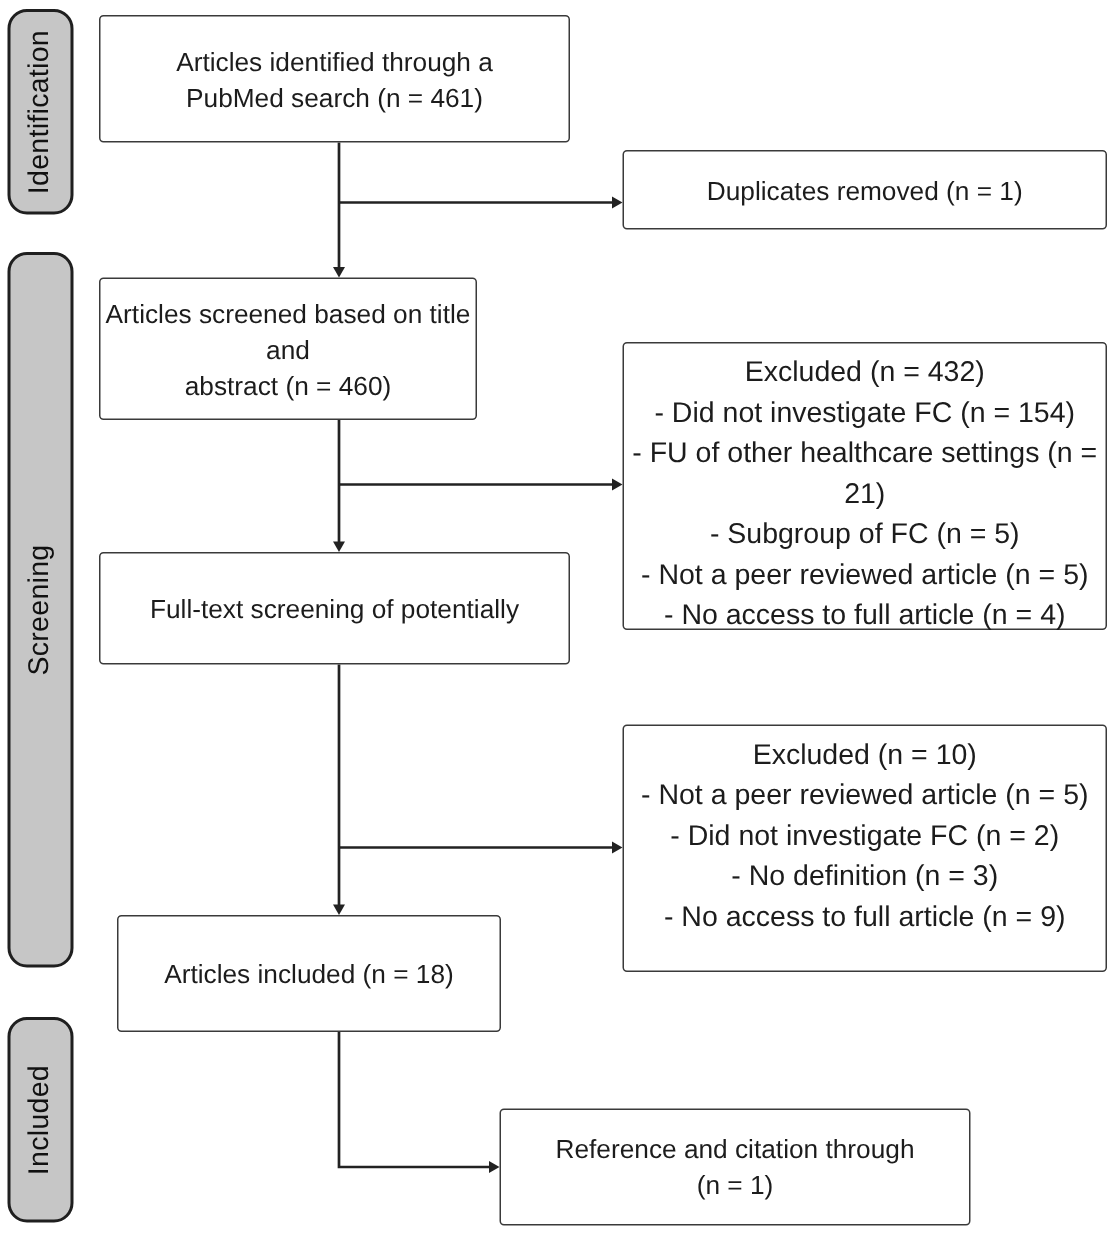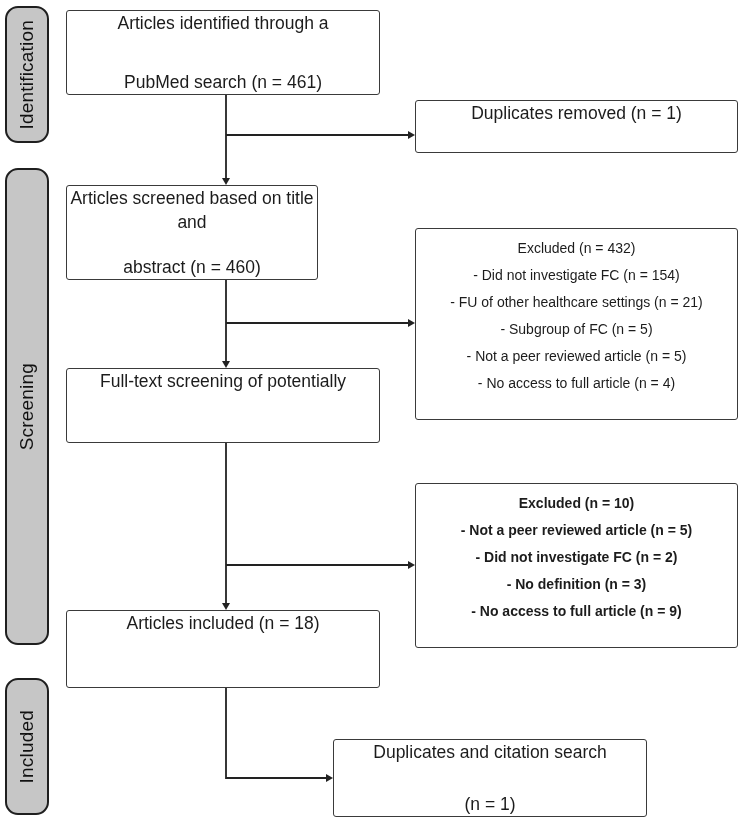--- a/index.html
+++ b/index.html
@@ -30,32 +30,32 @@
     white-space:nowrap;
   }
   
   .fbox{
     position:absolute;
     background:#ffffff;
     border:1.6px solid #3a3a3a;
     border-radius:3px;
     box-sizing:border-box;
     display:flex;flex-direction:column;
-    align-items:center;justify-content:space-between;
+    align-items:center;justify-content:center;
     text-align:center;
     font-size:17.5px;
     line-height:24px;
     color:#1c1c1c;
   }
   .fbox .ln{display:block;}
   .xbox{
     justify-content:flex-start;
     padding-top:6px;
     line-height:27px;
-    font-size:14px;
+    font-size:19px;
   }
   .xbox .title{line-height:27px;}
   #svg-connectors{position:absolute;left:0;top:0;}
 </style>
 </head>
 <body>
 
 <div id="canvas">
 
   <div class="stage" style="top:6px;height:137px;">
@@ -96,45 +96,45 @@
 
   <div class="fbox" style="left:66px;top:185px;width:252px;height:95px;">
     <span class="ln">Articles screened based on title and</span>
     <span class="ln">abstract (n = 460)</span>
   </div>
 
   <div class="fbox" style="left:66px;top:368px;width:314px;height:75px;gap:48px;">
     <span class="ln">Full-text screening of potentially</span>
   </div>
 
-  <div class="fbox" style="left:66px;top:610px;width:314px;height:78px;">
+  <div class="fbox" style="left:78px;top:610px;width:256px;height:78px;">
     <span class="ln">Articles included (n = 18)</span>
   </div>
 
   <div class="fbox" style="left:333px;top:739px;width:314px;height:78px;">
-    <span class="ln">Duplicates and citation search</span>
+    <span class="ln">Reference and citation through</span>
     <span class="ln">(n = 1)</span>
   </div>
 
   <div class="fbox" style="left:415px;top:100px;width:323px;height:53px;">
     <span class="ln">Duplicates removed (n = 1)</span>
   </div>
 
   <div class="fbox xbox" style="left:415px;top:228px;width:323px;height:192px;">
     <span class="title">Excluded (n = 432)</span>
     <div>
         <div>- Did not investigate FC (n = 154)</div>
         <div>- FU of other healthcare settings (n = 21)</div>
         <div>- Subgroup of FC (n = 5)</div>
         <div>- Not a peer reviewed article  (n = 5)</div>
         <div>- No access to full article (n = 4)</div>
       </div>
   </div>
 
-  <div class="fbox xbox" style="left:415px;top:483px;width:323px;height:165px;font-weight:bold;">
+  <div class="fbox xbox" style="left:415px;top:483px;width:323px;height:165px;">
     <span class="title">Excluded (n = 10)</span>
     <div>
         <div>- Not a peer reviewed article (n = 5)</div>
         <div>- Did not investigate FC (n = 2)</div>
         <div>- No definition (n = 3)</div>
         <div>- No access to full article (n = 9)</div>
       </div>
   </div>
 
 </div>

